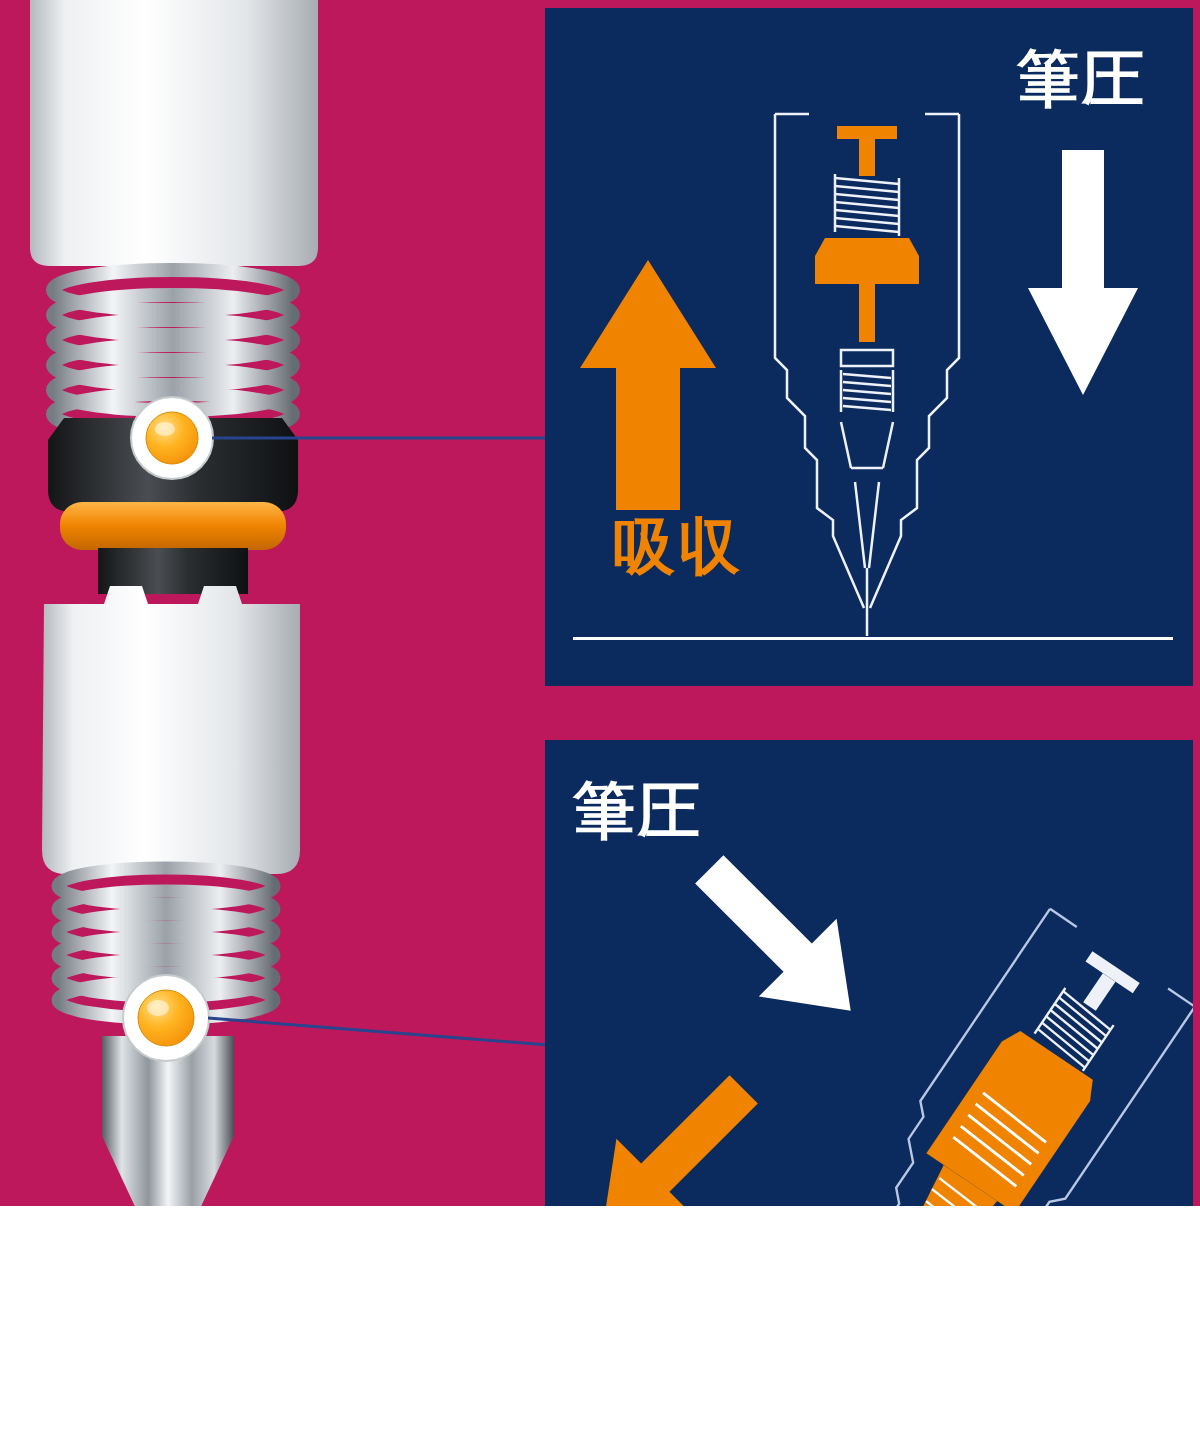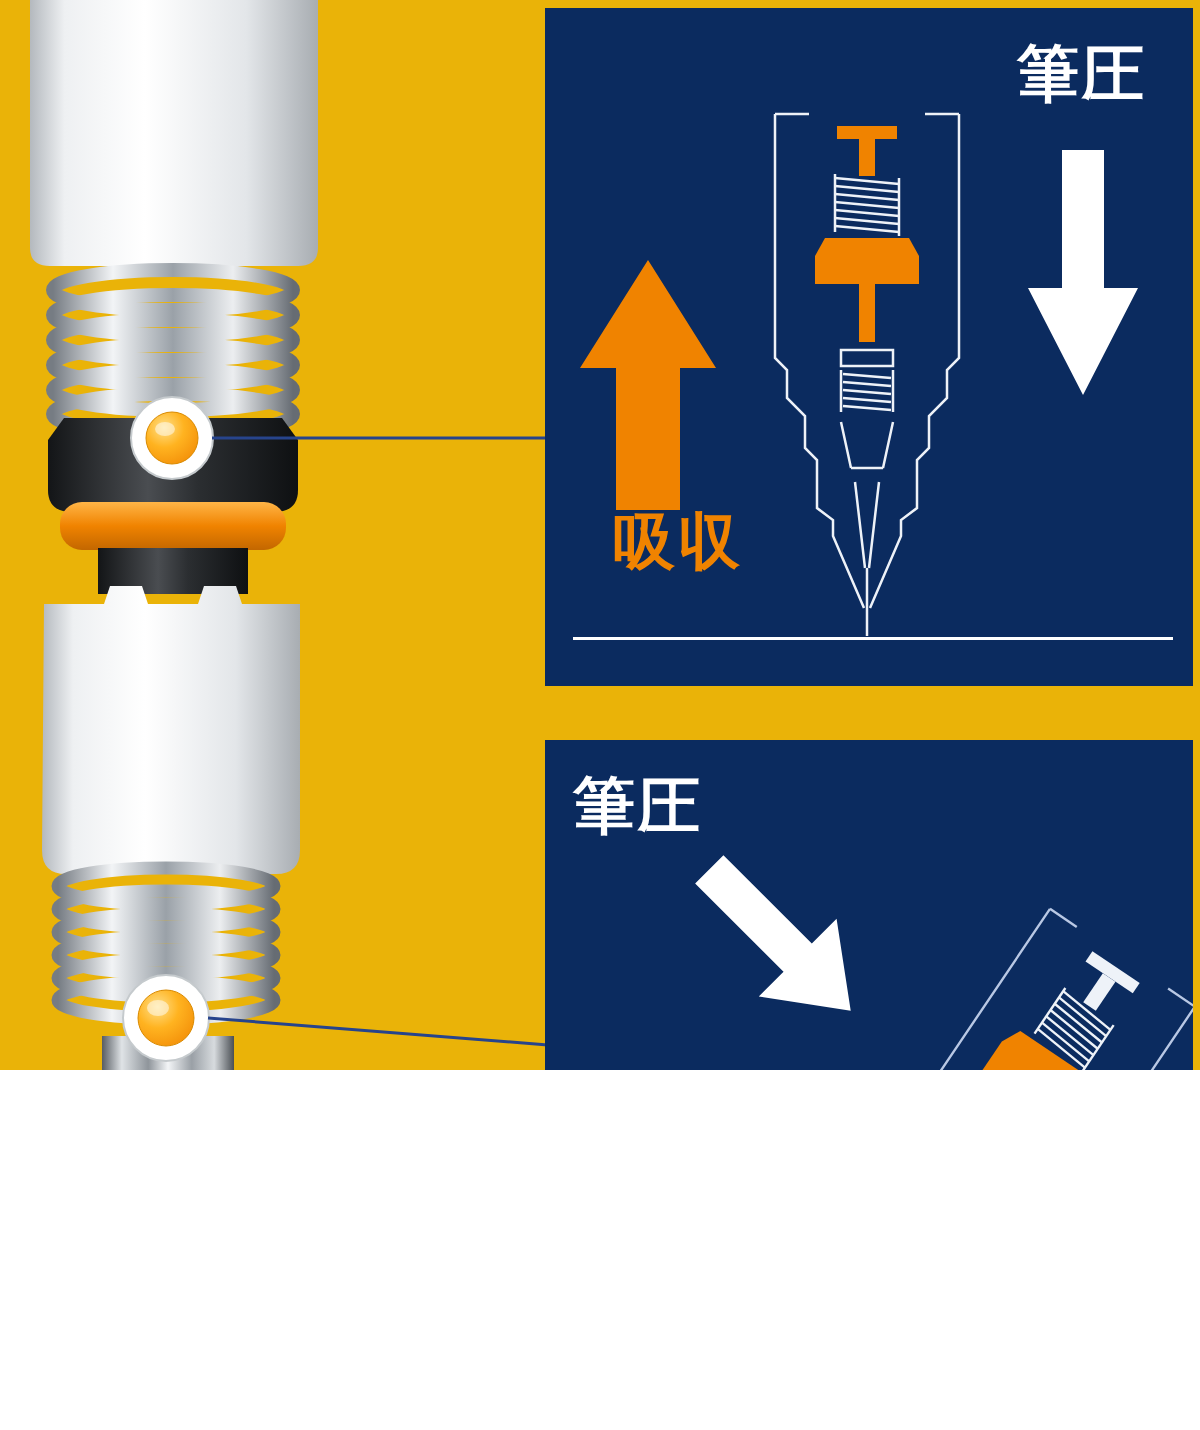--- a/index.html
+++ b/index.html
@@ -1,17 +1,17 @@
 <!DOCTYPE html>
 <html><head>
 <meta charset="utf-8">
 <style>
   html,body{margin:0;padding:0;background:#ffffff;}
-  .page{position:relative;width:1200px;height:1070px;background:#eab308;overflow:hidden;
-        font-family:Liberation Mono, monospace;}
+  .page{position:relative;width:1200px;height:1206px;background:#be185d;overflow:hidden;
+        font-family:Liberation Serif, serif;}
   .pencil-svg{position:absolute;left:0;top:0;}
   .connector-svg{position:absolute;left:0;top:0;pointer-events:none;}
   .panel{position:absolute;left:545px;width:648px;background:#0b2b5f;overflow:hidden;}
   .panel-top{top:8px;height:678px;}
   .panel-bottom{top:740px;height:684px;}
   .label{position:absolute;margin:0;line-height:1;font-weight:900;font-size:62px;letter-spacing:3px;}
   .label.white{color:#ffffff;}
   .label.orange{color:#f08300;margin-left:32px;}
   .lbl-pressure-top{top:40px;right:46px;}
   .lbl-absorb{top:508px;left:36px;}

